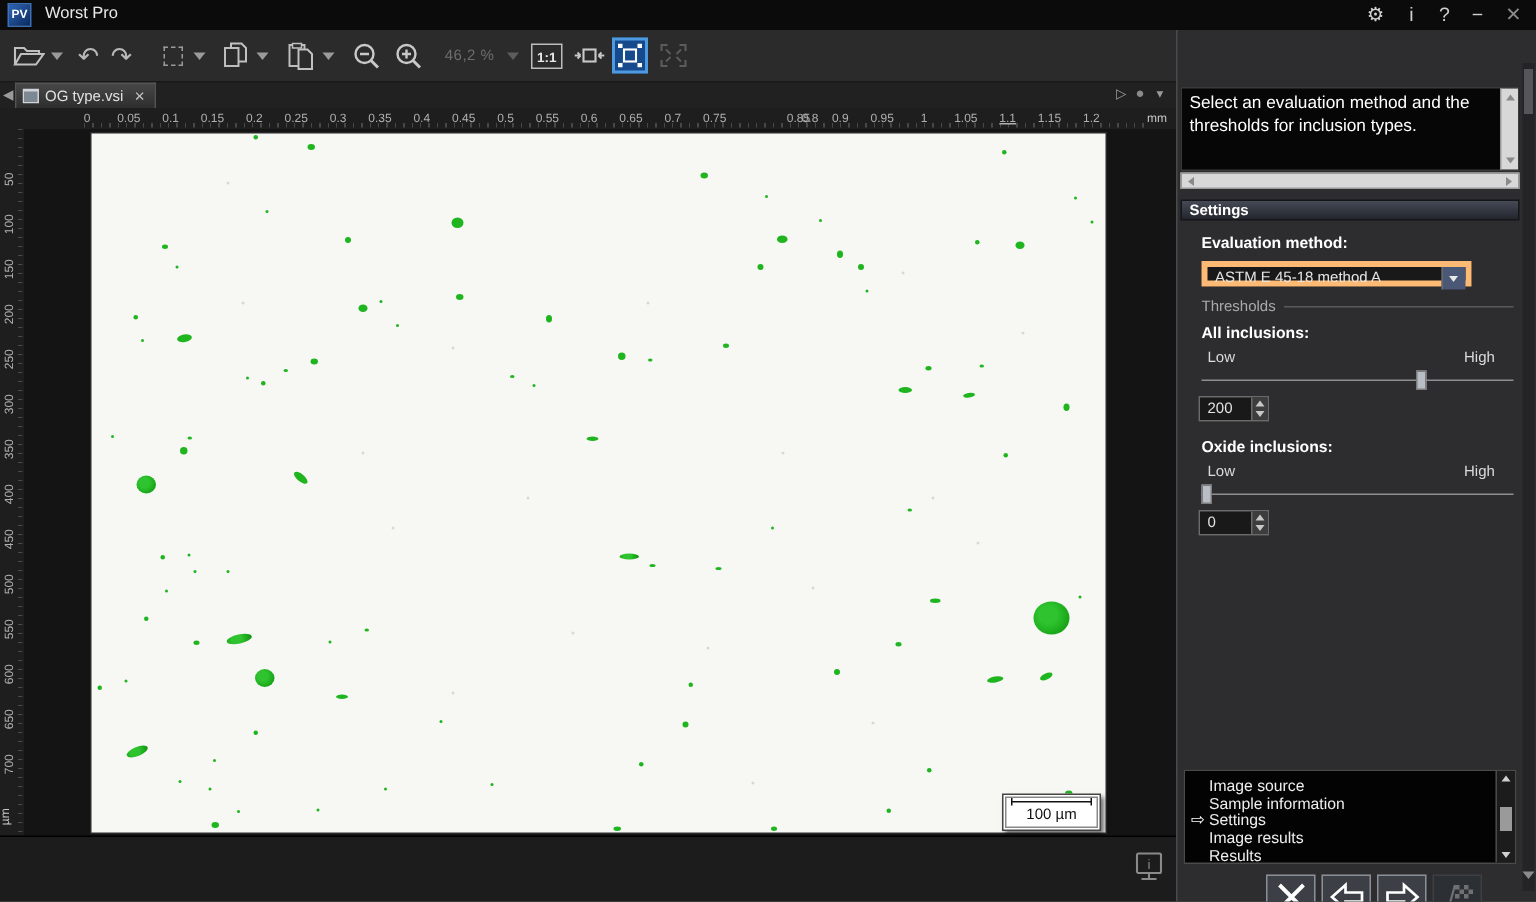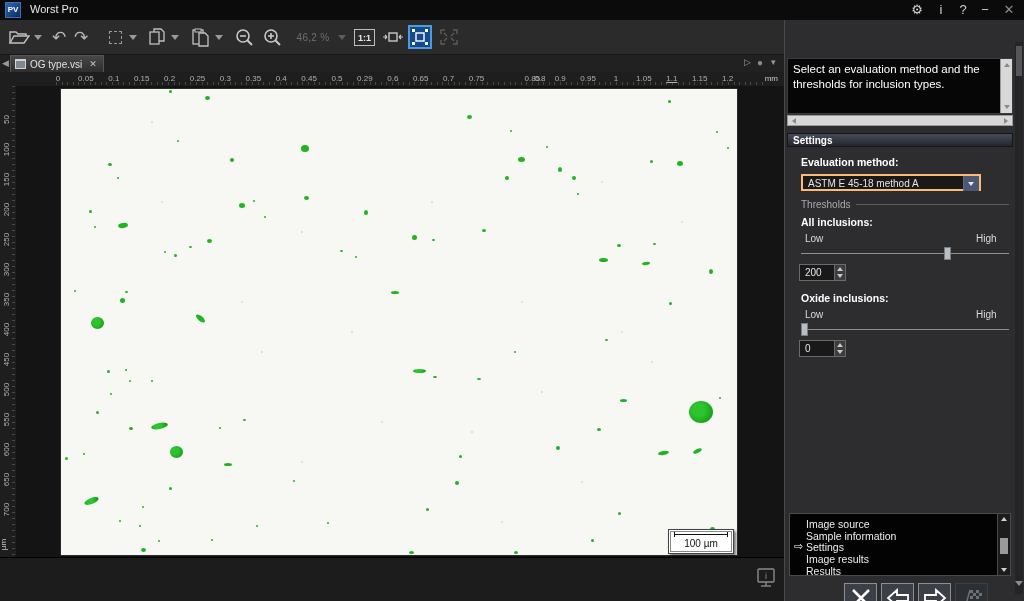--- a/index.html
+++ b/index.html
@@ -80,21 +80,21 @@
   .tri.up    { border-left:3px solid transparent; border-right:3px solid transparent; border-bottom:4px solid #8a8a8a; left:3px; top:4px; }
   .tri.down  { border-left:3px solid transparent; border-right:3px solid transparent; border-top:4px solid #8a8a8a; left:3px; bottom:4px; }
   .tri.left  { border-top:3px solid transparent; border-bottom:3px solid transparent; border-right:4px solid #8a8a8a; left:4px; top:2px; }
   .tri.right { border-top:3px solid transparent; border-bottom:3px solid transparent; border-left:4px solid #8a8a8a; right:4px; top:2px; }
 
   .blabel { position:absolute; font-size:10.5px; font-weight:bold; color:#fff; }
   .slabel { position:absolute; font-size:10px; color:#dadada; }
   #thresholds-row { position:absolute; left:16px; top:179px; width:208px; font-size:10px; color:#aaa; display:flex; align-items:center; gap:6px; }
   #thresholds-row .line { flex:1; height:1px; background:#5a5a5a; }
 
-  #eval-combo { position:absolute; left:16px; top:154px; width:180px; height:17px; background:#191919; border:2px solid #fdba74; }
+  #eval-combo { position:absolute; left:16px; top:154px; width:180px; height:17px; background:#191919; border:4px solid #fdba74; }
   #eval-value { position:absolute; left:5px; top:2px; font-size:10px; color:#e4e4e4; white-space:nowrap; }
   #eval-drop { position:absolute; right:0; top:0; width:16px; height:15px; background:#4a5775; border-left:1px solid #6a6a6a; }
   #eval-drop .tri.down { left:4px; top:6px; border-top-color:#e8e8e8; }
 
   .slider { position:absolute; left:16px; width:208px; height:13px; }
   .slider .track { position:absolute; left:0; right:0; top:6px; height:1px; background:#8f8f8f; }
   .slider .thumb { position:absolute; top:0; width:7px; height:13px; background:#b9bdc6; border:1px solid #7d7d7d; }
 
   .spinbox { position:absolute; left:14px; width:47px; height:17px; background:#191919; border:1px solid #6a6a6a; }
   .spinbox .val { position:absolute; left:5px; top:2px; font-size:10px; color:#e4e4e4; }
@@ -240,21 +240,21 @@
     <span class="hlab" style="left: 69.9px;">0.05</span>
     <span class="hlab" style="left: 97.8px;">0.1</span>
     <span class="hlab" style="left: 125.7px;">0.15</span>
     <span class="hlab" style="left: 153.6px;">0.2</span>
     <span class="hlab" style="left: 181.5px;">0.25</span>
     <span class="hlab" style="left: 209.4px;">0.3</span>
     <span class="hlab" style="left: 237.3px;">0.35</span>
     <span class="hlab" style="left: 265.2px;">0.4</span>
     <span class="hlab" style="left: 293.1px;">0.45</span>
     <span class="hlab" style="left: 321px;">0.5</span>
-    <span class="hlab" style="left: 348.9px;">0.29</span>
+    <span class="hlab" style="left: 348.9px;">0.55</span>
     <span class="hlab" style="left: 376.8px;">0.6</span>
     <span class="hlab" style="left: 404.7px;">0.65</span>
     <span class="hlab" style="left: 432.6px;">0.7</span>
     <span class="hlab" style="left: 460.5px;">0.75</span>
     <span class="hlab" style="left: 506px; padding-left: 36px;">0.8</span>
     <span class="hlab" style="left: 516.3px;">0.85</span>
     <span class="hlab" style="left: 544.2px;">0.9</span>
     <span class="hlab" style="left: 572.1px;">0.95</span>
     <span class="hlab" style="left: 600px;">1</span>
     <span class="hlab" style="left: 627.9px;">1.05</span>

